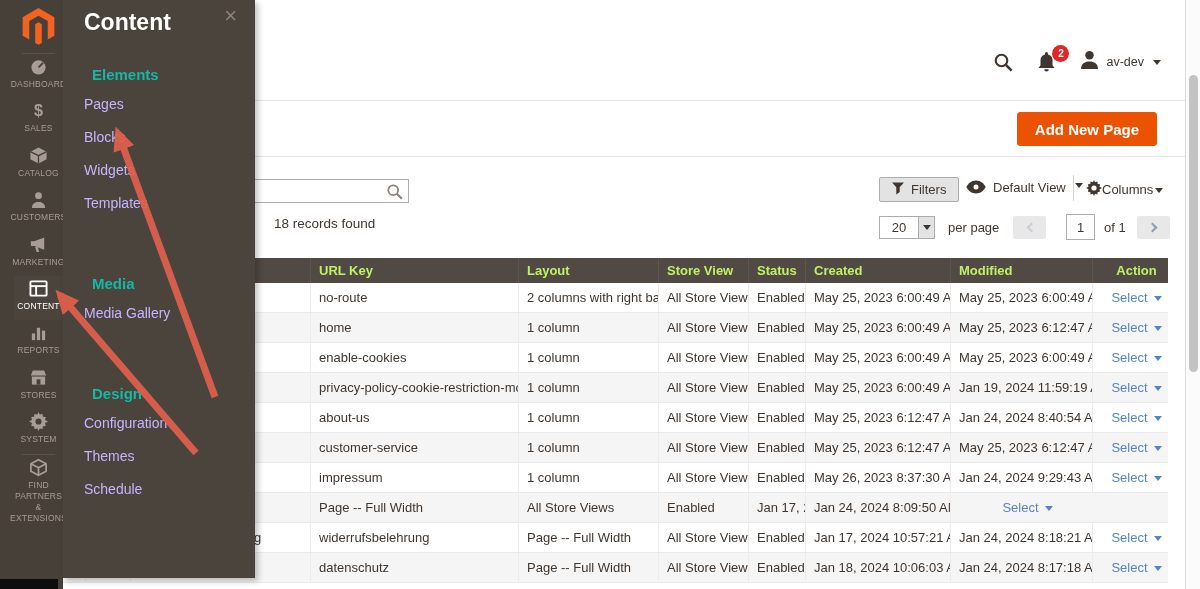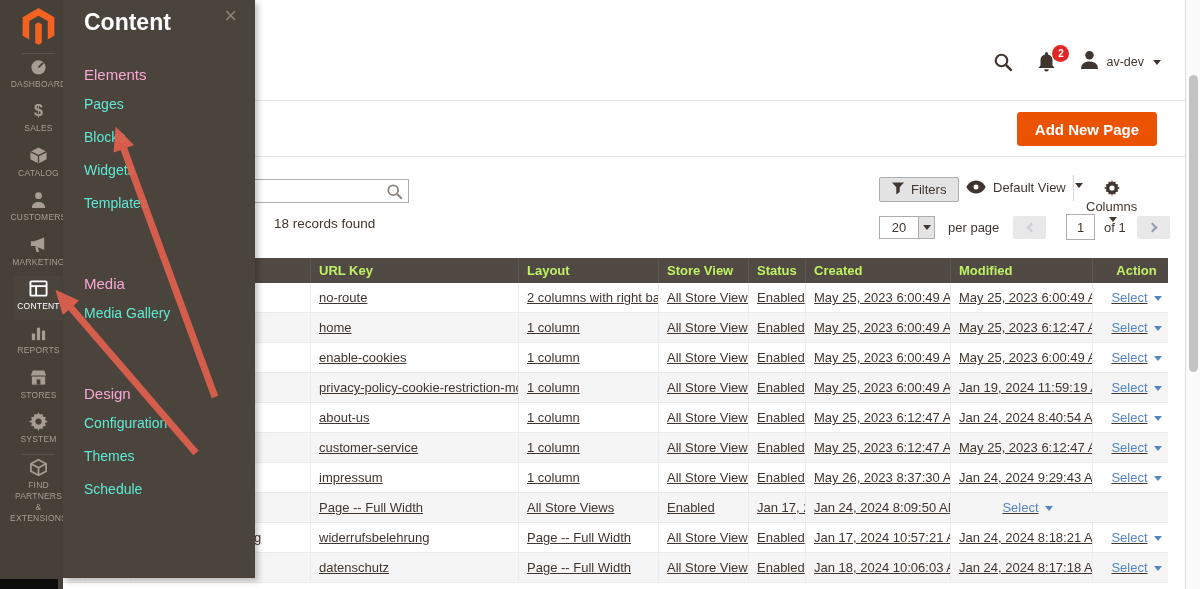--- a/index.html
+++ b/index.html
@@ -29,42 +29,42 @@
     font-family:"Liberation Sans",sans-serif;}
   
   .search-box{position:absolute;left:83px;top:179px;width:326px;height:24px;border:1px solid #adadad;background:#fff;}
   .search-box input{position:absolute;left:6px;top:1px;right:28px;height:20px;border:0;outline:0;font-size:13px;font-family:inherit;background:transparent;}
   .search-box .mag{position:absolute;right:5px;top:3px;cursor:pointer;}
   .records{position:absolute;left:274px;top:216px;font-size:13.5px;color:var(--txt);}
   .filters-btn{position:absolute;left:879px;top:177px;height:25px;display:flex;align-items:center;gap:7px;
     background:#e3e3e3;border:1px solid #adadad;border-radius:2px;padding:1px 12px;font-size:13px;color:var(--txt);cursor:pointer;font-family:inherit;}
   .view-ctl{position:absolute;left:966px;top:180px;display:flex;align-items:flex-start;gap:7px;font-size:13px;cursor:pointer;}
   .ctl-divider{position:absolute;left:1073px;top:175px;width:1px;height:26px;background:#d4d4d4;}
-  .cols-ctl{position:absolute;left:1086px;top:180px;display:flex;align-items:center;font-size:13px;cursor:pointer;flex-direction:column;}
+  .cols-ctl{position:absolute;left:1086px;top:180px;display:flex;align-items:center;font-size:13px;cursor:pointer;}
   
   .pp-select{position:absolute;left:879px;top:216px;width:56px;height:23px;border:1px solid #adadad;background:#fff;display:flex;cursor:pointer;}
   .pp-val{width:38px;text-align:center;font-size:13px;line-height:21px;}
   .pp-caret{flex:1;border-left:1px solid #adadad;background:#e3e3e3;display:flex;align-items:center;justify-content:center;}
   .pp-caret .caret{margin:0;top:2px;}
   .pp-label{position:absolute;left:948px;top:220px;font-size:13px;}
   .pg-btn{position:absolute;top:216px;width:33px;height:23px;background:#e8e8e8;border:0;border-radius:2px;display:flex;align-items:center;justify-content:center;cursor:pointer;}
   .pg-prev{left:1013px;}
   .pg-next{left:1137px;}
   .chev{display:inline-block;width:7px;height:7px;border-style:solid;border-width:2px 2px 0 0;border-color:#8f9dad;}
   .chev.prev{transform:rotate(-135deg);border-color:#c9ced6;margin-left:3px;}
   .chev.next{transform:rotate(45deg);margin-right:3px;}
   .pg-input{position:absolute;left:1066px;top:214px;width:29px;height:26px;border:1px solid #adadad;text-align:center;font-size:13px;font-family:inherit;color:var(--txt);}
   .pg-of{position:absolute;left:1104px;top:220px;font-size:13px;}
   
   .grid{position:absolute;left:63px;top:258px;width:1105px;}
   .grow{display:grid;grid-template-columns:22px 45px 180px 208px 140px 90px 57px 145px 142px 76px;}
   .ghead{height:25px;background:var(--gridhead);}
   .ghead .gc{color:#bef264;font-weight:bold;font-size:13px;line-height:25px;border-left:1px solid rgba(255,255,255,.08);}
   .ghead .gc:first-child{border-left:0;}
-  .grow-data{height:30px;background:#fff;box-shadow:inset 0 -1px 0 #e9e9e9;text-decoration:underline;}
+  .grow-data{height:30px;background:#fff;box-shadow:inset 0 -1px 0 #e9e9e9;}
   .grow-data.alt{background:#f5f5f5;}
   .gc{padding-left:8px;font-size:13px;line-height:30px;color:var(--txt);white-space:nowrap;overflow:hidden;}
   .grow-data .gc{border-left:1px solid #ececec;}
   .grow-data .gc:first-child{border-left:0;}
   .c-title{padding-left:123px;}
   .c-action{text-align:center;padding-left:12px;}
   .sel{color:var(--blue);cursor:pointer;}
   .sel .caret{border-top-color:var(--blue);margin-left:6px;}
   
   .scrollbar{position:absolute;right:0;top:0;width:15px;height:589px;background:#fbfbfb;border-left:1px solid #dcdcdc;z-index:25;}
@@ -75,23 +75,23 @@
   .sb-hr{height:1px;background:#5a534b;margin:0 8px;}
   .sb-item{height:44.4px;display:flex;flex-direction:column;align-items:center;padding-top:3px;color:#a79d95;cursor:pointer;}
   .sb-item.active{background:var(--flybg);color:#fff;}
   .sb-icon{height:19px;display:flex;align-items:center;}
   .sb-label{margin-top:3px;font-size:8.5px;letter-spacing:.2px;text-align:center;white-space:pre-line;line-height:1.3;}
   
   .flyout{position:absolute;left:63px;top:0;width:192px;height:578px;background:var(--flybg);z-index:24;
     box-shadow:3px 3px 6px rgba(0,0,0,.25);padding:0 21px;}
   .fly-title{padding-top:9px;font-size:23px;font-weight:600;color:#fff;}
   .fly-close{position:absolute;top:5px;right:18px;font-size:22px;font-weight:300;color:#8c8279;cursor:pointer;line-height:1;}
-  .fly-head{font-size:15px;font-weight:400;color:#f9a8d4;margin:30px 0 4px;}
+  .fly-head{font-size:15px;font-weight:700;color:#14b8a6;margin:30px 8px 4px;}
   .fly-section.later .fly-head{margin-top:56px;}
-  .fly-item{font-size:14px;color:#5eead4;padding:8.5px 0;cursor:pointer;}
+  .fly-item{font-size:14px;color:#c4b5fd;padding:8.5px 0;cursor:pointer;}
   
   .black-corner{position:absolute;left:0;top:579px;width:58px;height:10px;background:#0d0d0d;z-index:30;}
   #arrow-layer{position:absolute;left:0;top:0;width:1200px;height:589px;z-index:40;pointer-events:none;}
 </style>
 </head>
 <body>
 
 <div class="topbar">
   <div class="topbar-icons">
     <span class="tb-ic">

